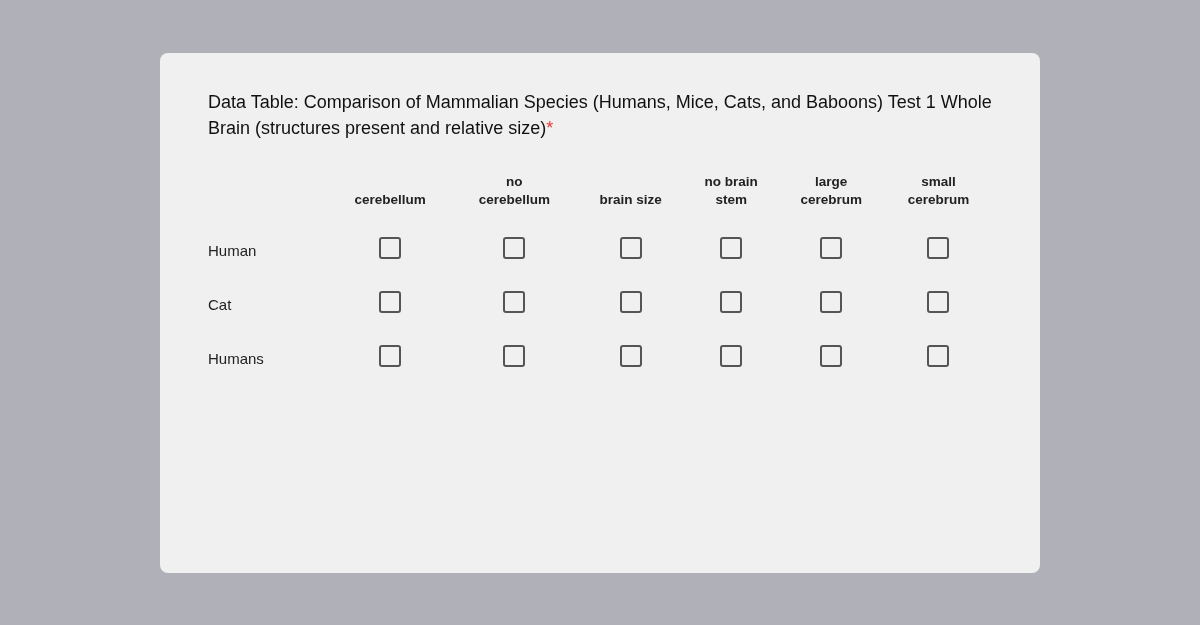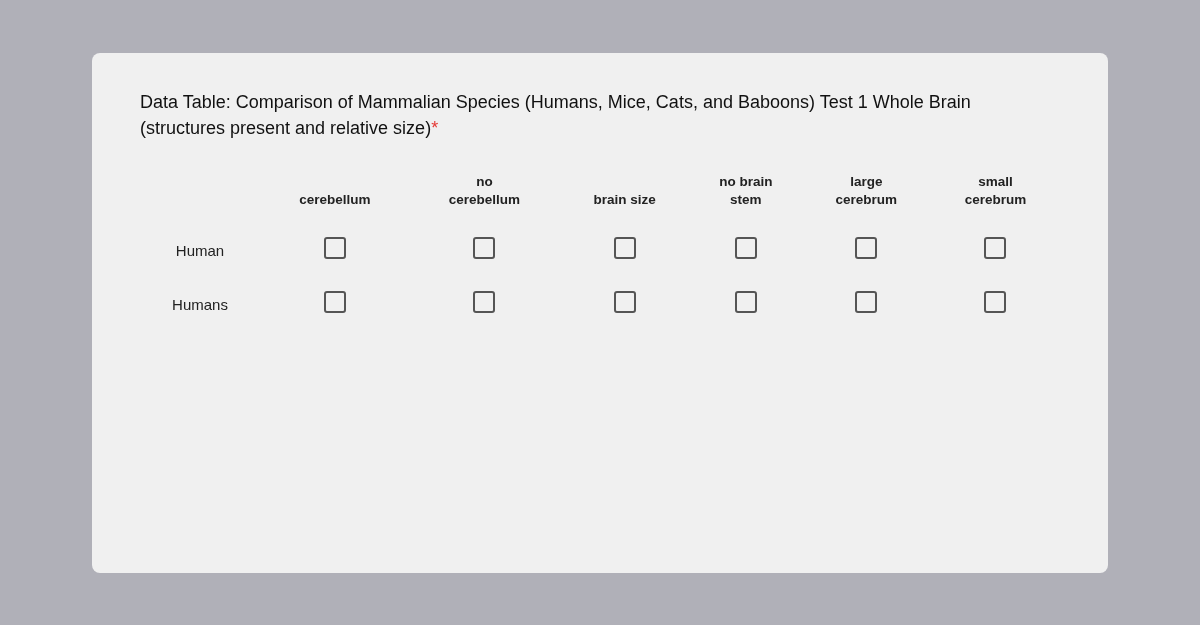--- a/index.html
+++ b/index.html
@@ -11,21 +11,21 @@
       align-items: center;
       width: 1200px;
       height: 625px;
       font-family: Arial, sans-serif;
     }
 
     .card {
       background: #f0f0f0;
       border-radius: 8px;
       padding: 36px 48px 48px 48px;
-      width: 1016px;
+      width: 880px;
       min-height: 520px;
     }
 
     .title {
       font-size: 18px;
       font-weight: 400;
       color: #111;
       line-height: 1.45;
       margin-bottom: 32px;
     }
@@ -55,21 +55,21 @@
       width: 120px;
     }
 
     tbody tr td {
       padding: 14px 0;
       text-align: center;
       vertical-align: middle;
     }
 
     tbody tr td:first-child {
-      text-align: center;
+      text-align: left;
       font-size: 15px;
       color: #222;
       padding-left: 0;
       font-weight: 400;
     }
 
     .checkbox {
       width: 22px;
       height: 22px;
       border: 2px solid #555;
@@ -107,20 +107,29 @@
     <tr>
           <td>Human</td>
           <td><span class="checkbox"></span></td>
           <td><span class="checkbox"></span></td>
           <td><span class="checkbox"></span></td>
           <td><span class="checkbox"></span></td>
           <td><span class="checkbox"></span></td>
           <td><span class="checkbox"></span></td>
         </tr>
         <tr>
+          <td>Cat</td>
+          <td><span class="checkbox"></span></td>
+          <td><span class="checkbox"></span></td>
+          <td><span class="checkbox"></span></td>
+          <td><span class="checkbox"></span></td>
+          <td><span class="checkbox"></span></td>
+          <td><span class="checkbox"></span></td>
+        </tr>
+        <tr>
           <td>Humans</td>
           <td><span class="checkbox"></span></td>
           <td><span class="checkbox"></span></td>
           <td><span class="checkbox"></span></td>
           <td><span class="checkbox"></span></td>
           <td><span class="checkbox"></span></td>
           <td><span class="checkbox"></span></td>
         </tr>
       </tbody>
   </table>

